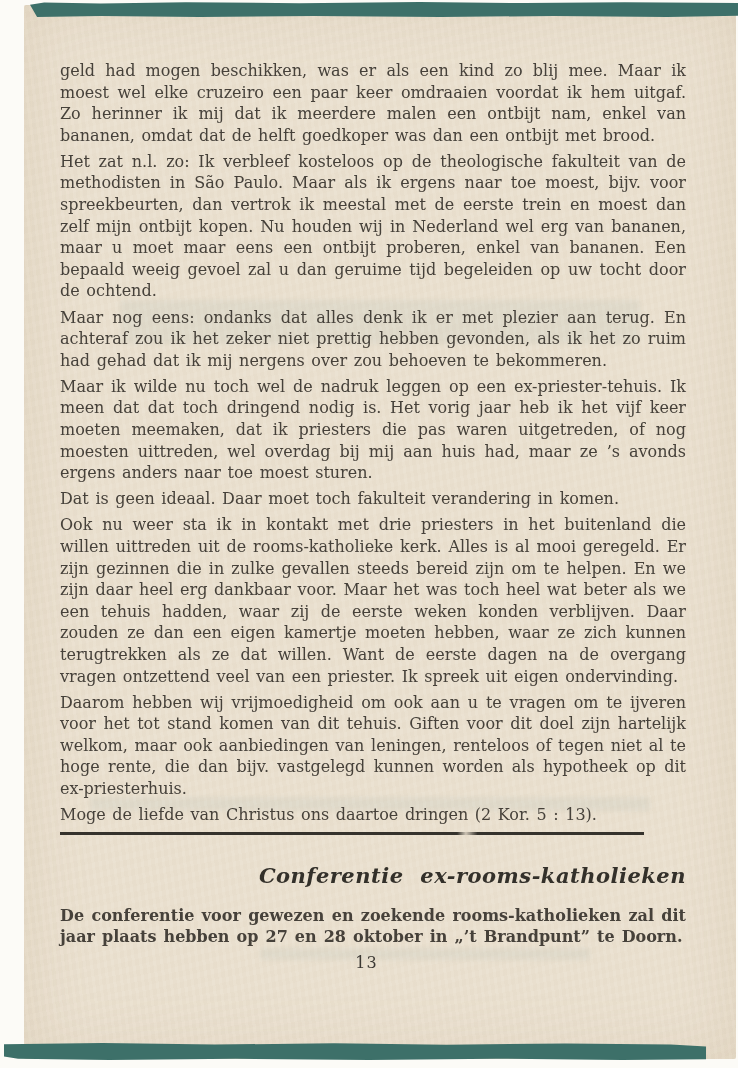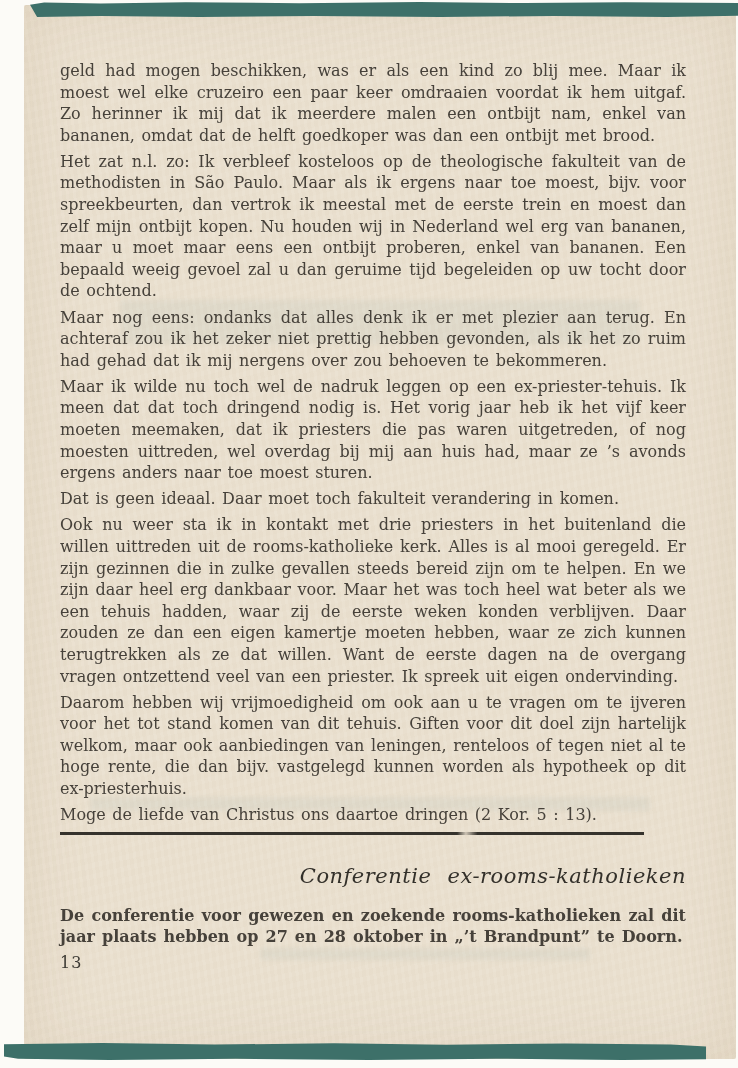--- a/index.html
+++ b/index.html
@@ -37,28 +37,28 @@
   }
   .para{margin:0 0 4.5px 0;word-spacing:1.5px;}
   .divider{
     height:3px;margin-top:6px;width:584px;
     background:linear-gradient(90deg,#35322c 0%,#35322c 68%,rgba(53,50,44,0.15) 69.5%,#35322c 71.5%,#35322c 100%);
   }
   .section-heading{
     margin:26px 0 0 0;
     text-align:right;
     font-size:21px;line-height:30px;
-    font-style:italic;font-weight:normal;
+    font-style:italic;font-weight:bold;
     color:#33302a;
     word-spacing:9px;letter-spacing:0.5px;
     padding-right:0;
   }
   .section-body{margin-top:14px;font-weight:bold;}
   .page-number{
-    text-align:left;padding-right:13px;margin-top:3px;
+    text-align:center;padding-right:13px;margin-top:3px;
     font-size:16px;color:#3b3833;letter-spacing:1px;
   }
   .smudge{
     position:absolute;pointer-events:none;border-radius:4px;
     background:rgba(110,150,155,0.08);filter:blur(2px);
   }
   .smudge-a{left:120px;top:300px;width:520px;height:44px;}
   .smudge-b{left:90px;top:797px;width:560px;height:14px;}
   .smudge-c{left:260px;top:948px;width:330px;height:12px;}
 </style>

